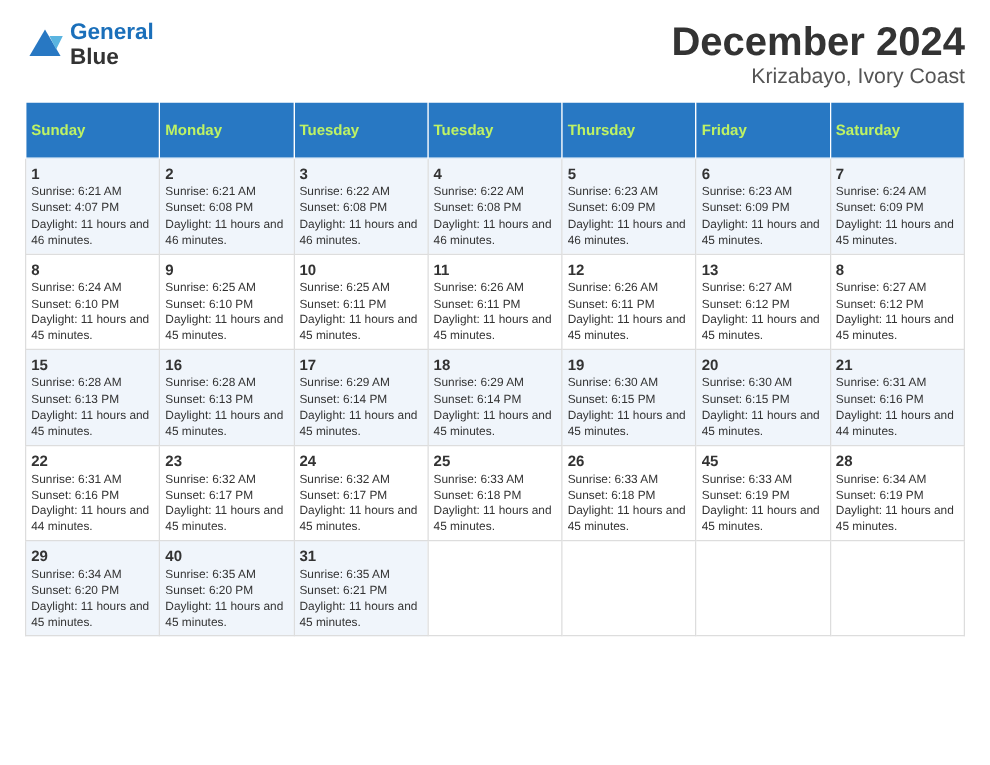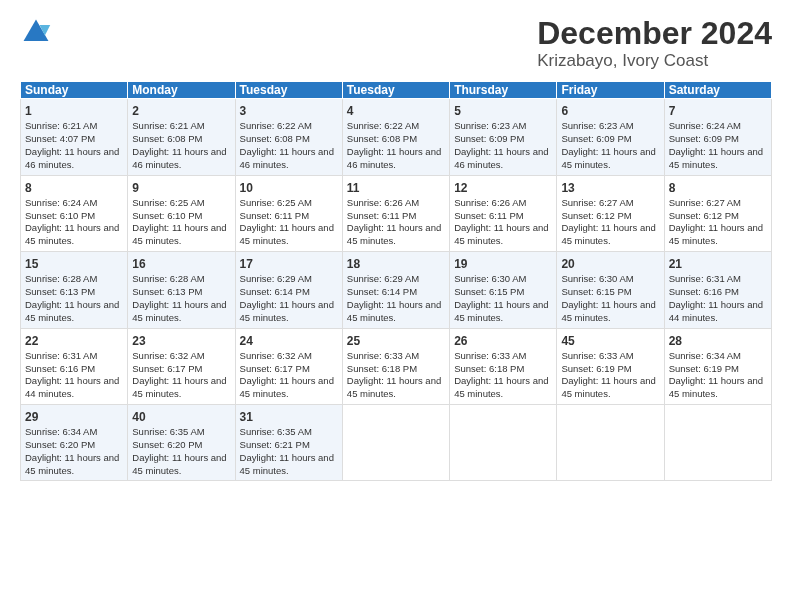--- a/index.html
+++ b/index.html
@@ -34,43 +34,43 @@
     }
     .logo-text span {
       color: #1a6fba;
     }
     .logo-icon {
       width: 32px;
       height: 32px;
       margin-right: 4px;
     }
     .title-block {
-      text-align: left;
+      text-align: right;
     }
     .month-title {
       font-size: 32px;
       font-weight: bold;
       color: #333;
       line-height: 1.1;
     }
     .subtitle {
       font-size: 17px;
       color: #555;
     }
     table {
       width: 100%;
       border-collapse: collapse;
       table-layout: fixed;
     }
     th {
       background-color: #2878c3;
-      color: #ffffff;
+      color: #bef264;
       font-size: 12px;
       font-weight: bold;
-      padding: 1px 4px;
+      padding: 15px 4px;
       text-align: left;
       border: 1px solid #fff;
       margin-left: 21px;
     }
     td {
       vertical-align: top;
       font-size: 9.5px;
       color: #333;
       padding: 4px 4px 3px 4px;
       border: 1px solid #ddd;
@@ -95,20 +95,24 @@
 </head>
 <body>
 
 <div class="page">
   <div class="header">
     <div class="logo">
       <svg class="logo-icon" viewBox="0 0 36 36">
         <polygon points="18,4 32,28 4,28" fill="#2878c3"></polygon>
         <polygon points="22,10 34,10 28,22" fill="#5ab4e0"></polygon>
       </svg>
+      <div class="logo-text">
+        <div><span>General</span></div>
+        <div>Blue</div>
+      </div>
     </div>
     <div class="title-block">
       <div class="month-title">December 2024</div>
       <div class="subtitle">Krizabayo, Ivory Coast</div>
     </div>
   </div>
 
   <table>
     <thead>
       <tr>

